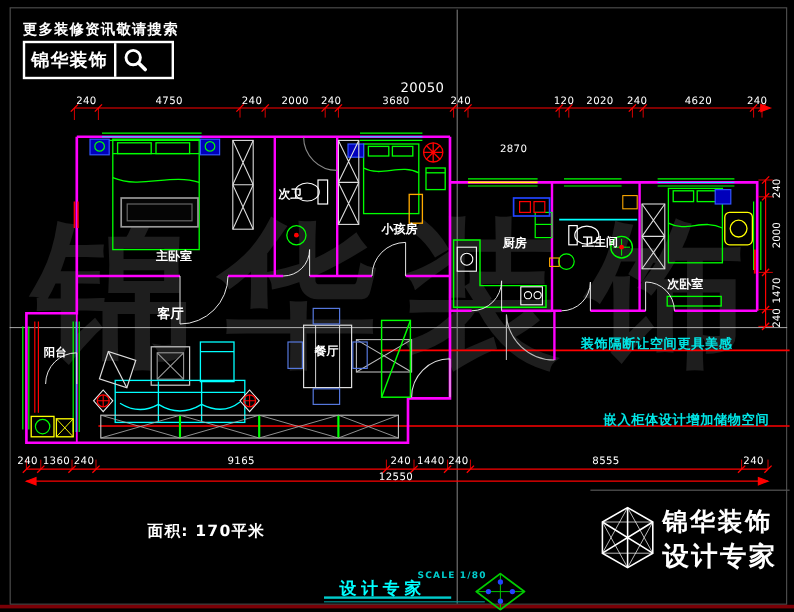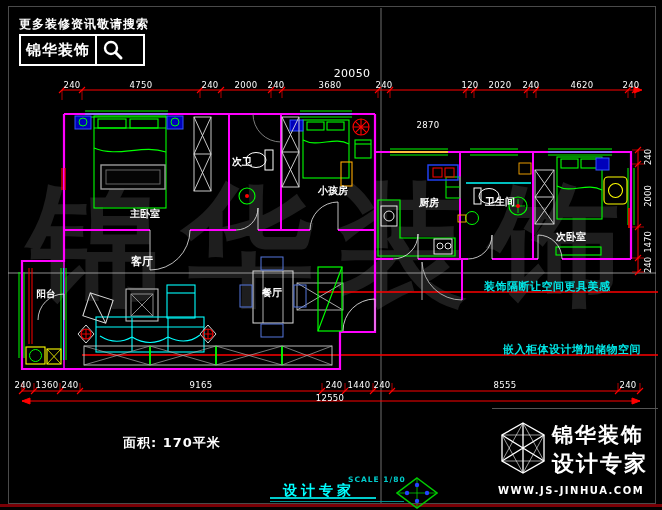--- a/index.html
+++ b/index.html
@@ -361,17 +361,16 @@
   <div id="branding">
     <svg class="abs" style="left:4px;top:10px;" width="54" height="60" viewBox="0 0 54 60">
       <g fill="none" stroke="#fff" stroke-width="1.3">
         <polygon points="27,4 48,16 48,42 27,54 6,42 6,16"></polygon>
         <path d="M27,4 V54 M6,16 L48,42 M48,16 L6,42"></path>
         <path d="M27,4 L48,42 M27,4 L6,42 M6,16 L27,54 M48,16 L27,54 M6,16 H48 M6,42 H48" stroke-width="0.6"></path>
       </g>
     </svg>
     <div class="bname">锦华装饰</div>
     <div class="bsub">设计专家</div>
-    <div class="burl">WWW.JS-JINHUA.COM</div>
   </div>
 
   <div id="bottom-red-line"></div>
 </div>
 
 </body></html>

